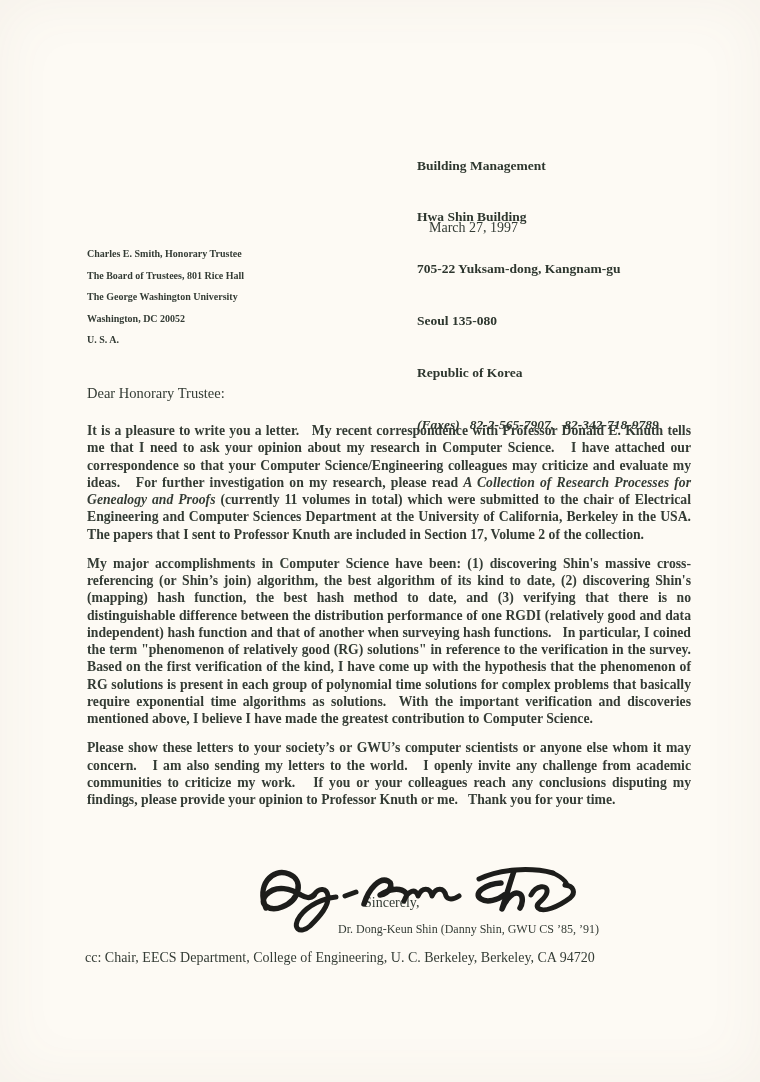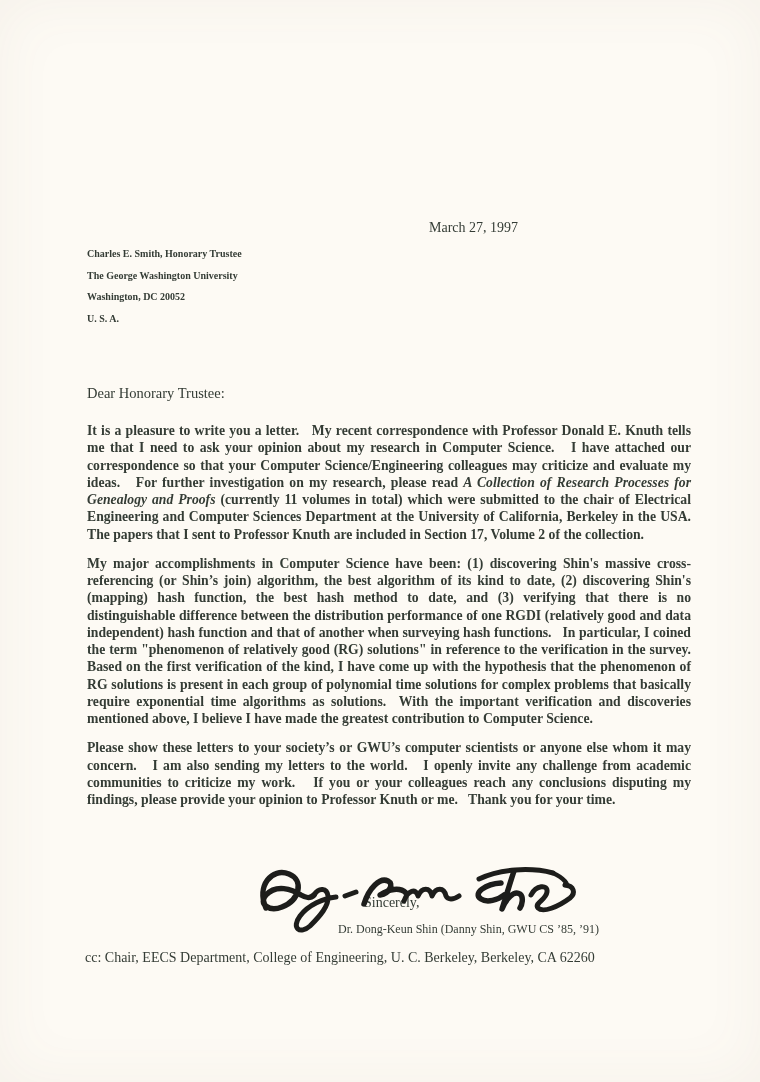--- a/index.html
+++ b/index.html
@@ -94,25 +94,34 @@
     left: 85px;
     top: 950px;
     font-size: 14px;
   }
 </style>
 </head>
 <body>
 
 <div class="paper">
 
+  <div class="sender-block">
+    <div>Building Management</div>
+    <div>Hwa Shin Building</div>
+    <div>705-22 Yuksam-dong, Kangnam-gu</div>
+    <div>Seoul 135-080</div>
+    <div>Republic of Korea</div>
+    <div class="sender-fax">(Faxes)   82-2-565-7907,   82-342-718-9789</div>
+  </div>
 
   <div class="date-line">March 27, 1997</div>
 
   <div class="recipient-block">
     <div>Charles E. Smith, Honorary Trustee</div>
+    <div>The Board of Trustees, 801 Rice Hall</div>
     <div>The George Washington University</div>
     <div>Washington, DC 20052</div>
     <div>U. S. A.</div>
   </div>
 
   <div class="salutation">Dear Honorary Trustee:</div>
 
   <div class="body-block">
     <p><span>It is a pleasure to write you a letter.   My recent correspondence with Professor Donald E. Knuth tells me that I need to ask your opinion about my research in Computer Science.   I have attached our correspondence so that your Computer Science/Engineering colleagues may criticize and evaluate my ideas.   For further investigation on my research, please read </span><em>A Collection of Research Processes for Genealogy and Proofs</em><span> (currently 11 volumes in total) which were submitted to the chair of Electrical Engineering and Computer Sciences Department at the University of California, Berkeley in the USA.  The papers that I sent to Professor Knuth are included in Section 17, Volume 2 of the collection.</span></p>
     <p><span>My major accomplishments in Computer Science have been: (1) discovering Shin's massive cross-referencing (or Shin’s join) algorithm, the best algorithm of its kind to date, (2) discovering Shin's (mapping) hash function, the best hash method to date, and (3) verifying that there is no distinguishable difference between the distribution performance of one RGDI (relatively good and data independent) hash function and that of another when surveying hash functions.   In particular, I coined the term "phenomenon of relatively good (RG) solutions" in reference to the verification in the survey.   Based on the first verification of the kind, I have come up with the hypothesis that the phenomenon of RG solutions is present in each group of polynomial time solutions for complex problems that basically require exponential time algorithms as solutions.  With the important verification and discoveries mentioned above, I believe I have made the greatest contribution to Computer Science.</span></p>
@@ -137,15 +146,15 @@
     <path stroke-width="5" d="M231,23 C252,13 282,11 305,17"></path>
 
     <path stroke-width="5.5" d="M266,15 C262,27 257,44 254,53 C258,43 266,34 272,38 C276,41 274,49 272,52"></path>
 
     <path stroke-width="5" d="M283,39 C288,29 300,28 299,36 C298,44 286,47 290,52 C295,57 310,51 322,42 C328,37 326,30 317,29"></path>
     <path stroke-width="4.5" d="M305,17 C316,22 322,30 317,29"></path>
   </svg>
 
   <div class="signer-line">Dr. Dong-Keun Shin (Danny Shin, GWU CS ’85, ’91)</div>
 
-  <div class="cc-line">cc: Chair, EECS Department, College of Engineering, U. C. Berkeley, Berkeley, CA 62260</div>
+  <div class="cc-line">cc: Chair, EECS Department, College of Engineering, U. C. Berkeley, Berkeley, CA 94720</div>
 
 </div>
 
 </body></html>

